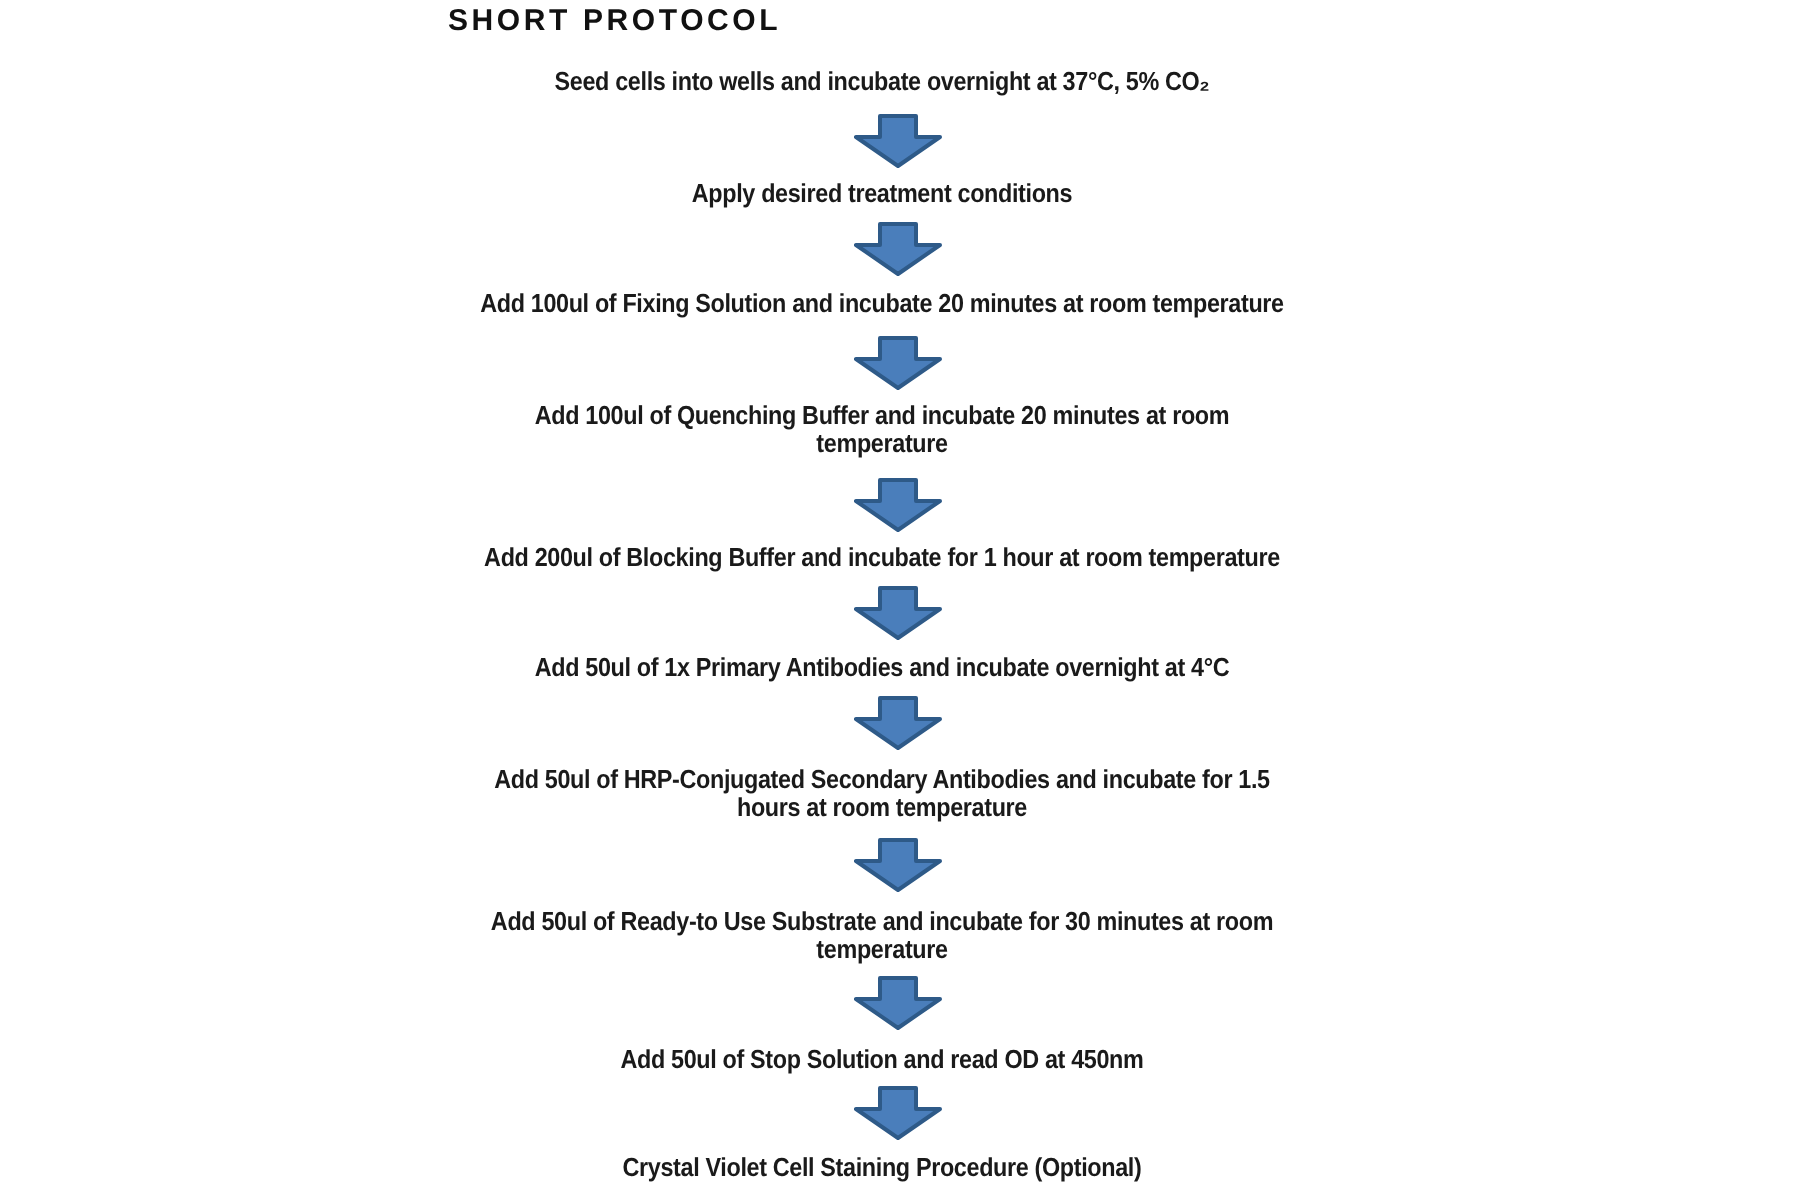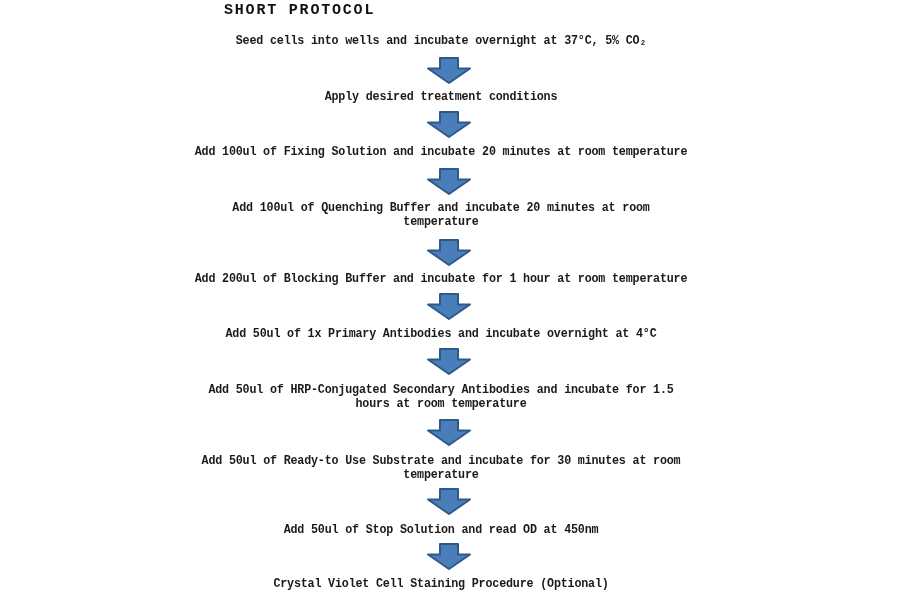--- a/index.html
+++ b/index.html
@@ -2,21 +2,21 @@
 <html><head>
 <meta charset="utf-8">
 <style>
   html,body{margin:0;padding:0;background:#ffffff;}
   .canvas{
     position:relative;
     width:900px;
     height:594px;
     background:#ffffff;
     overflow:hidden;
-    font-family:Liberation Mono, monospace;
+    font-family:Liberation Sans, sans-serif;
   }
   .title{
     position:absolute;
     left:224px;
     top:2px;
     margin:0;
     font-size:15px;
     font-weight:bold;
     letter-spacing:1.8px;
     color:#111111;

